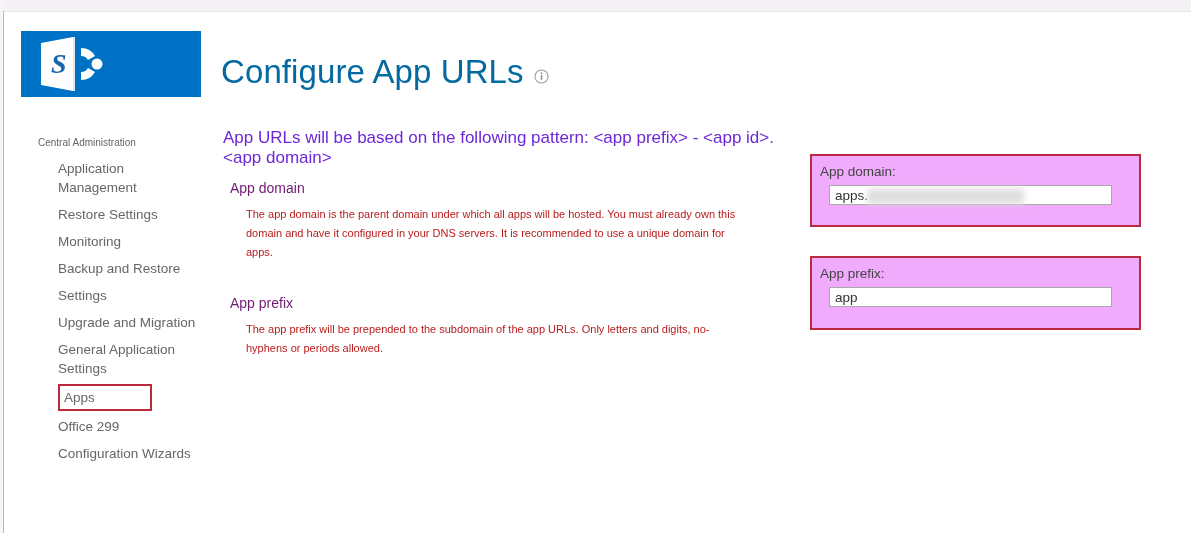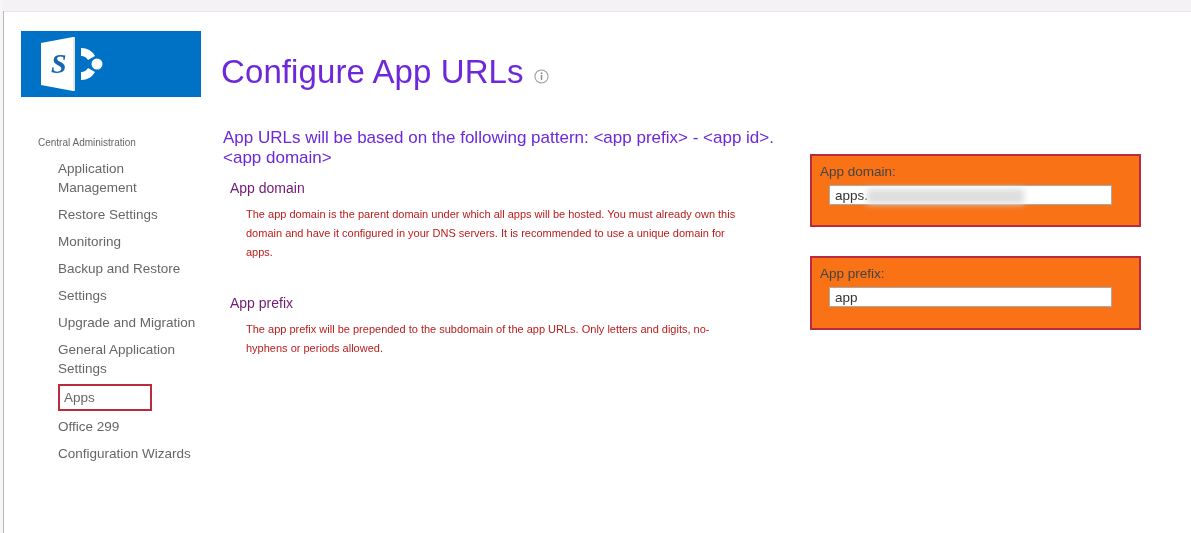--- a/index.html
+++ b/index.html
@@ -70,21 +70,21 @@
   #title-row {
     position: absolute;
     left: 217px;
     top: 43px;
     display: flex;
     align-items: center;
   }
   #page-title {
     font-size: 33px;
     font-weight: 300;
-    color: #6d28d9;
+    color: #0369a1;
     letter-spacing: 0.1px;
     line-height: 1;
     white-space: nowrap;
   }
   #info-icon {
     margin-left: 10px;
     margin-top: 9px;
     width: 15px;
     height: 15px;
     flex: none;
@@ -152,21 +152,21 @@
   
   #form-col {
     position: absolute;
     left: 806px;
     top: 0;
     width: 340px;
   }
   .field-box {
     position: absolute;
     border: 2px solid #bb2b40;
-    background: #f97316;
+    background: #f0abfc;
     box-sizing: border-box;
   }
   #field-box-domain {
     left: 0px;
     top: 142px;
     width: 331px;
     height: 73px;
   }
   #field-box-prefix {
     left: 0px;

